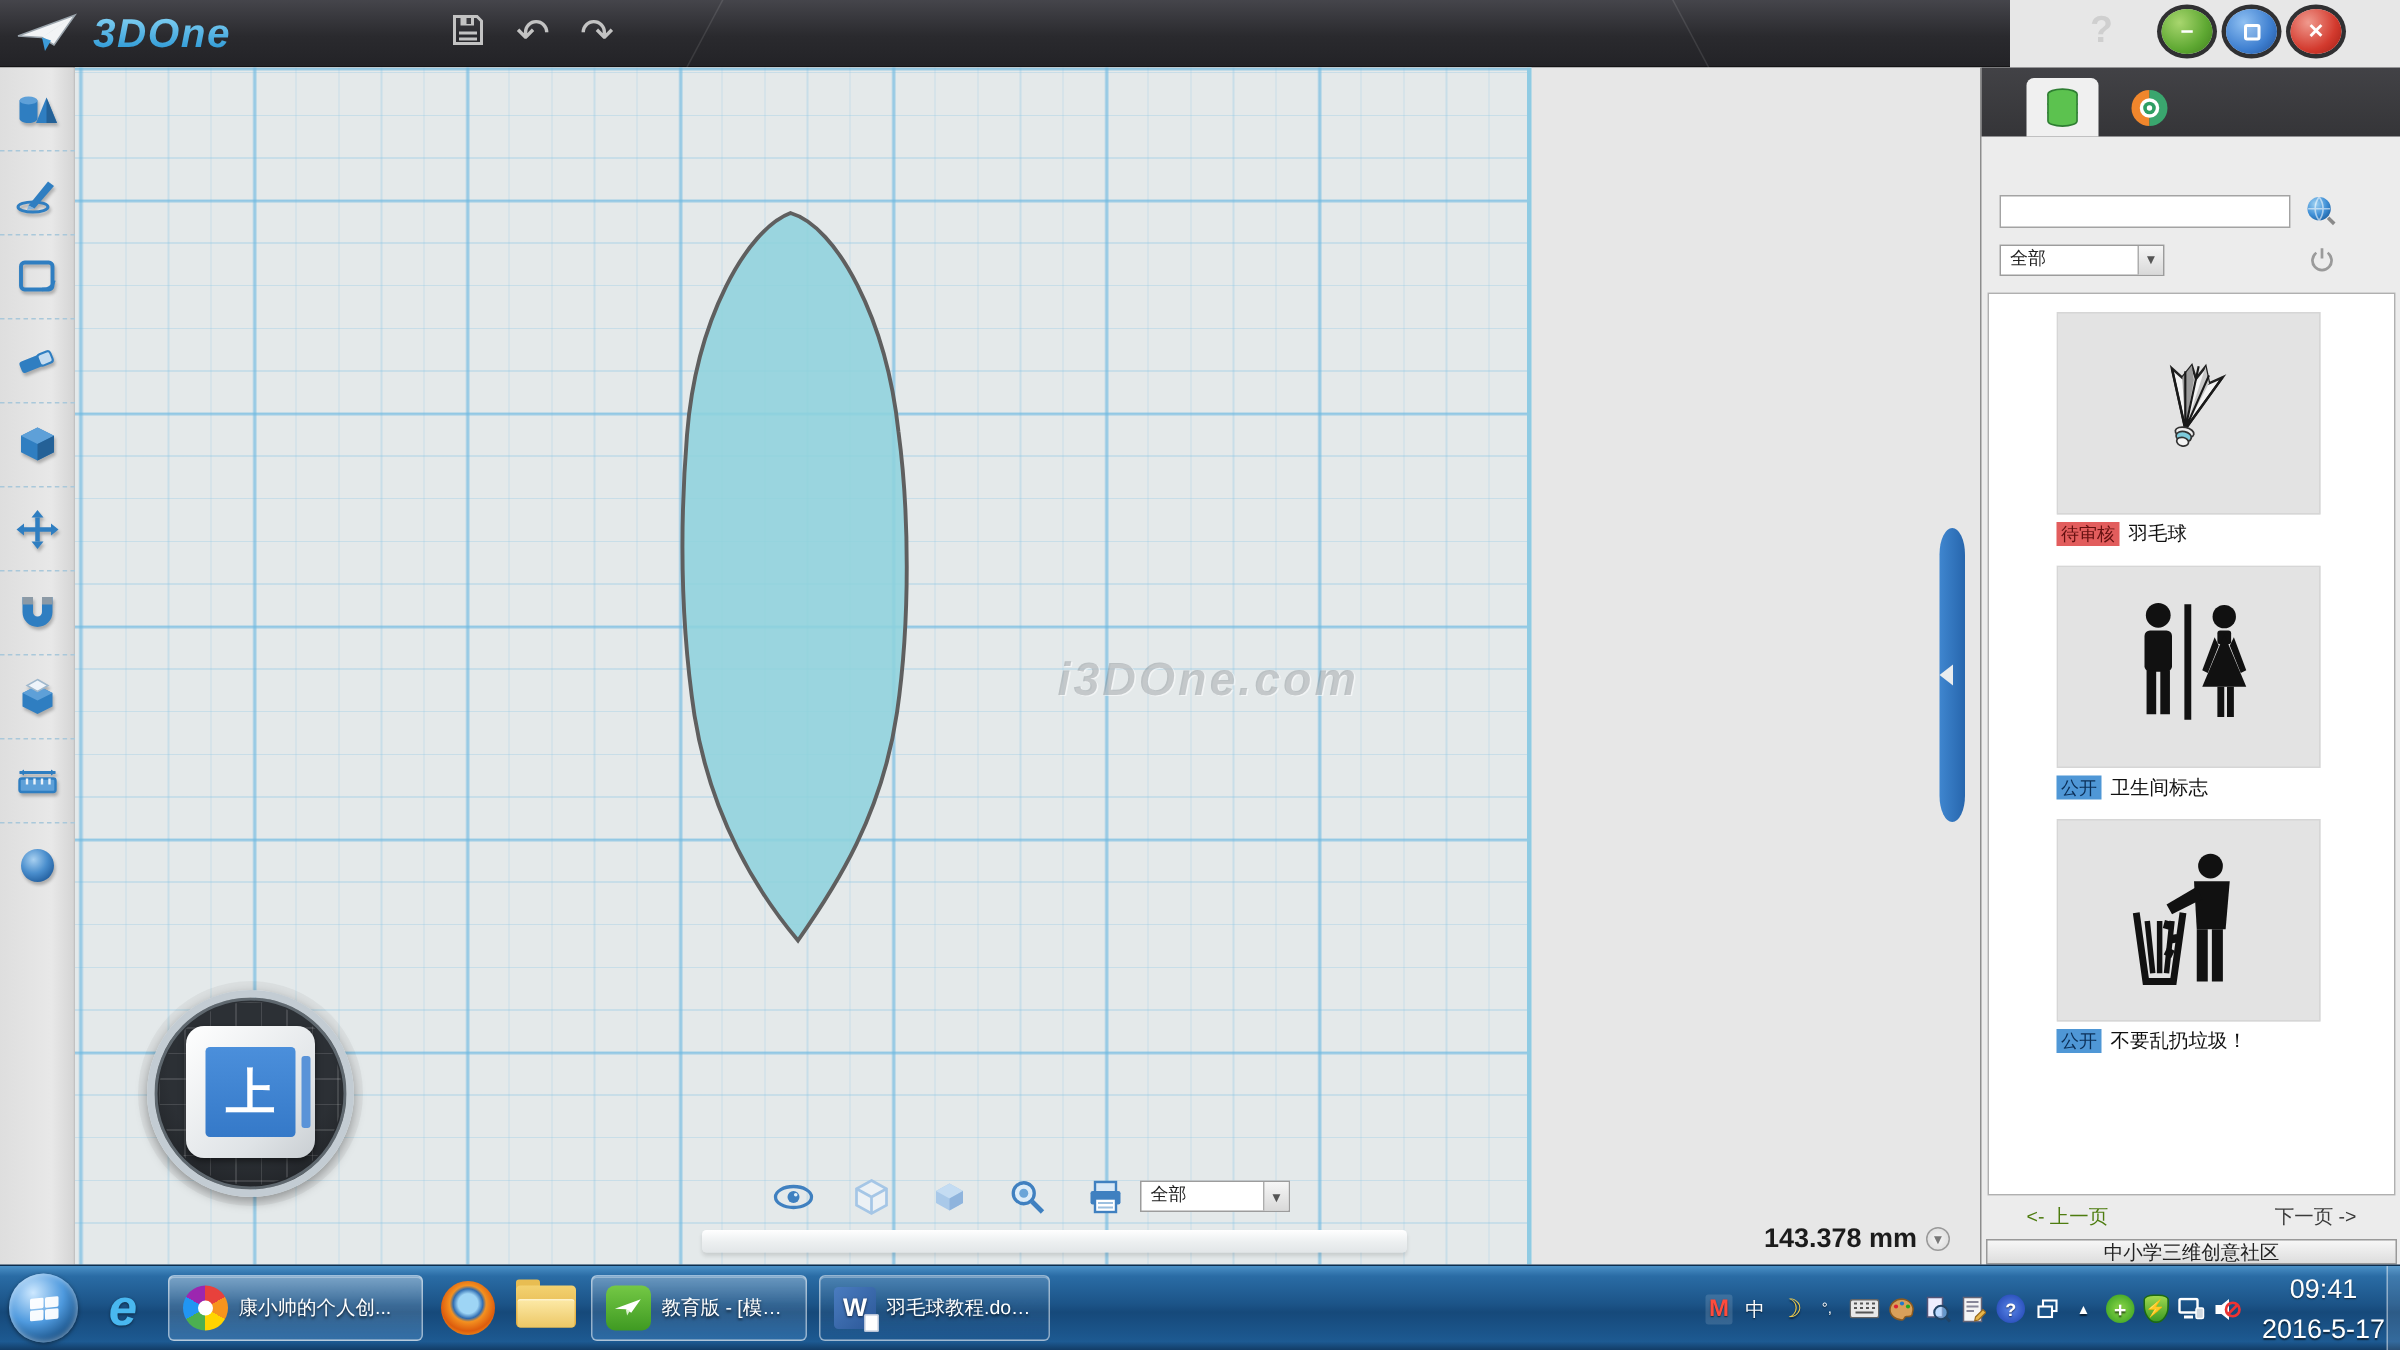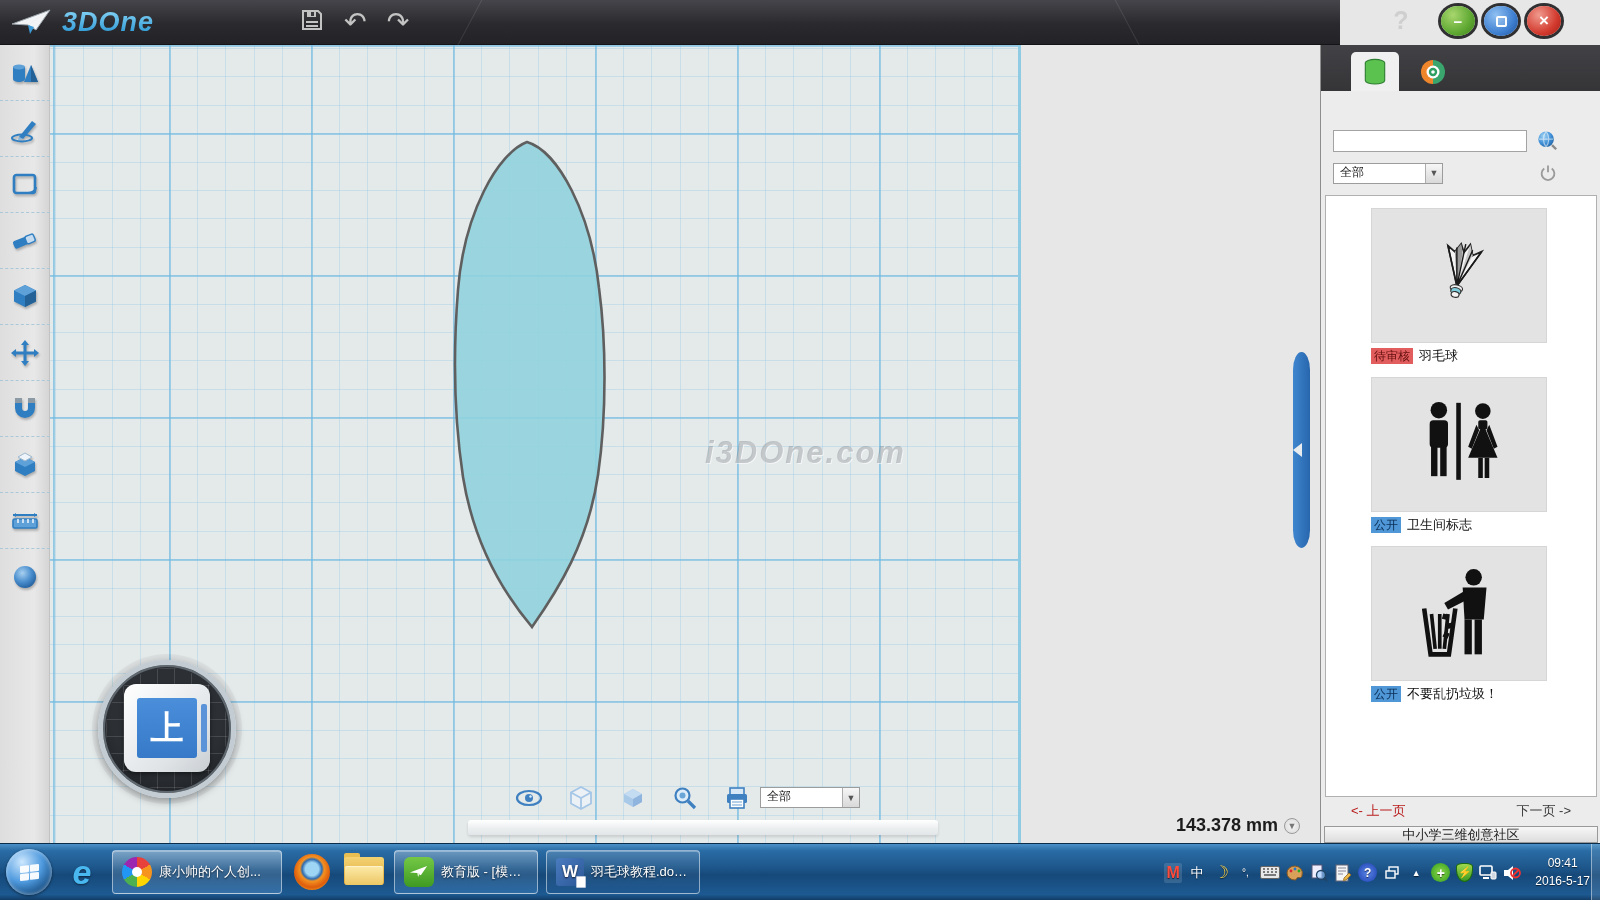--- a/index.html
+++ b/index.html
@@ -105,21 +105,21 @@
   .model-area { position:absolute; left:4px; top:150px; width:272px; height:602px; background:#fff; border:1px solid #b0b0b0; overflow:hidden; }
   .card { width:180px; margin:12px auto 0;font-family:Liberation Serif, serif; }
   .thumb { width:176px; height:135px; background:#e3e3e3; display:flex; align-items:center; justify-content:center;
     box-shadow:inset 0 0 0 1px #d6d6d6; }
   .card-label { display:flex; align-items:center; gap:6px; margin-top:4px; font-size:13px; color:#111; height:18px; }
   .badge { font-size:12px; padding:1px 3px; line-height:14px; }
   .badge.pending { background:#e25d5d; color:#641010; }
   .badge.public { background:#4f97d6; color:#0a2d55; }
   .pager { position:absolute; left:4px; top:757px; width:272px; display:flex; justify-content:space-between;
     padding:0 26px; font-size:13px; }
-  .pager .prev { color:#b91c1c; } .pager .next { color:#3a3a3a; }
+  .pager .prev { color:#4d7c0f; } .pager .next { color:#3a3a3a; }
   .community-btn { position:absolute; left:3px; top:781px; width:274px; height:17px;
     background:linear-gradient(#f7f7f7,#dddddd); border:1px solid #999; font-size:13px; color:#222;
     font-family:Liberation Sans, sans-serif; line-height:13px; }
 
   
   .taskbar { position:absolute; left:0; top:843px; width:1600px; height:57px;
     background:linear-gradient(#4a90c6, #2a6ca5 12%, #1c5488 45%, #16497a 55%, #1d5a92 90%, #123c66);
     border-top:1px solid #0d2d4d; display:flex; align-items:center; padding-left:6px; gap:8px; }
   .orb { width:46px; height:46px; border-radius:50%; flex:0 0 auto;
     background:radial-gradient(circle at 35% 28%, #cde8ff, #4f9ade 45%, #144a7e 80%, #0d3055);
@@ -159,21 +159,21 @@
     color:#fff; font-size:13px; text-shadow:0 1px 1px rgba(0,0,0,.6); }
   .tray-ic.m { color:#ff4b3c; font-weight:bold; font-size:16px; background:#fff2; border-radius:2px; padding:0 2px; }
   .tray-ic.moon { color:#f8d24a; font-size:17px; }
   .tray-ic.qmark { width:19px; height:19px; border-radius:50%; background:radial-gradient(#5a86e8,#1c3fae);
     font-size:12px; font-weight:bold; }
   .tray-ic.plus360 { width:19px; height:19px; border-radius:50%; background:radial-gradient(#8ed94a,#2f9a1d);
     font-size:14px; font-weight:bold; }
   .shield { width:17px; height:19px; background:linear-gradient(#9fd84f,#3d9b23); border:1px solid #1d6b10;
     border-radius:8px 8px 10px 10px / 4px 4px 14px 14px; display:flex; align-items:center; justify-content:center;
     color:#fff; font-size:11px; }
-  .clock { color:#fff; font-size:12px; text-align:center; line-height:1.45; margin-left:8px; text-shadow:0 1px 1px rgba(0,0,0,.6); }
+  .clock { color:#fff; font-size:18px; text-align:center; line-height:1.45; margin-left:8px; text-shadow:0 1px 1px rgba(0,0,0,.6); }
   .showdesk { position:absolute; right:0; top:0; width:9px; height:57px; background:rgba(255,255,255,.10);
     border-left:1px solid rgba(255,255,255,.45); }
 </style>
 </head>
 <body>
 
 <div class="app">
 
   <header class="titlebar">
     <div class="seam s1"></div>

